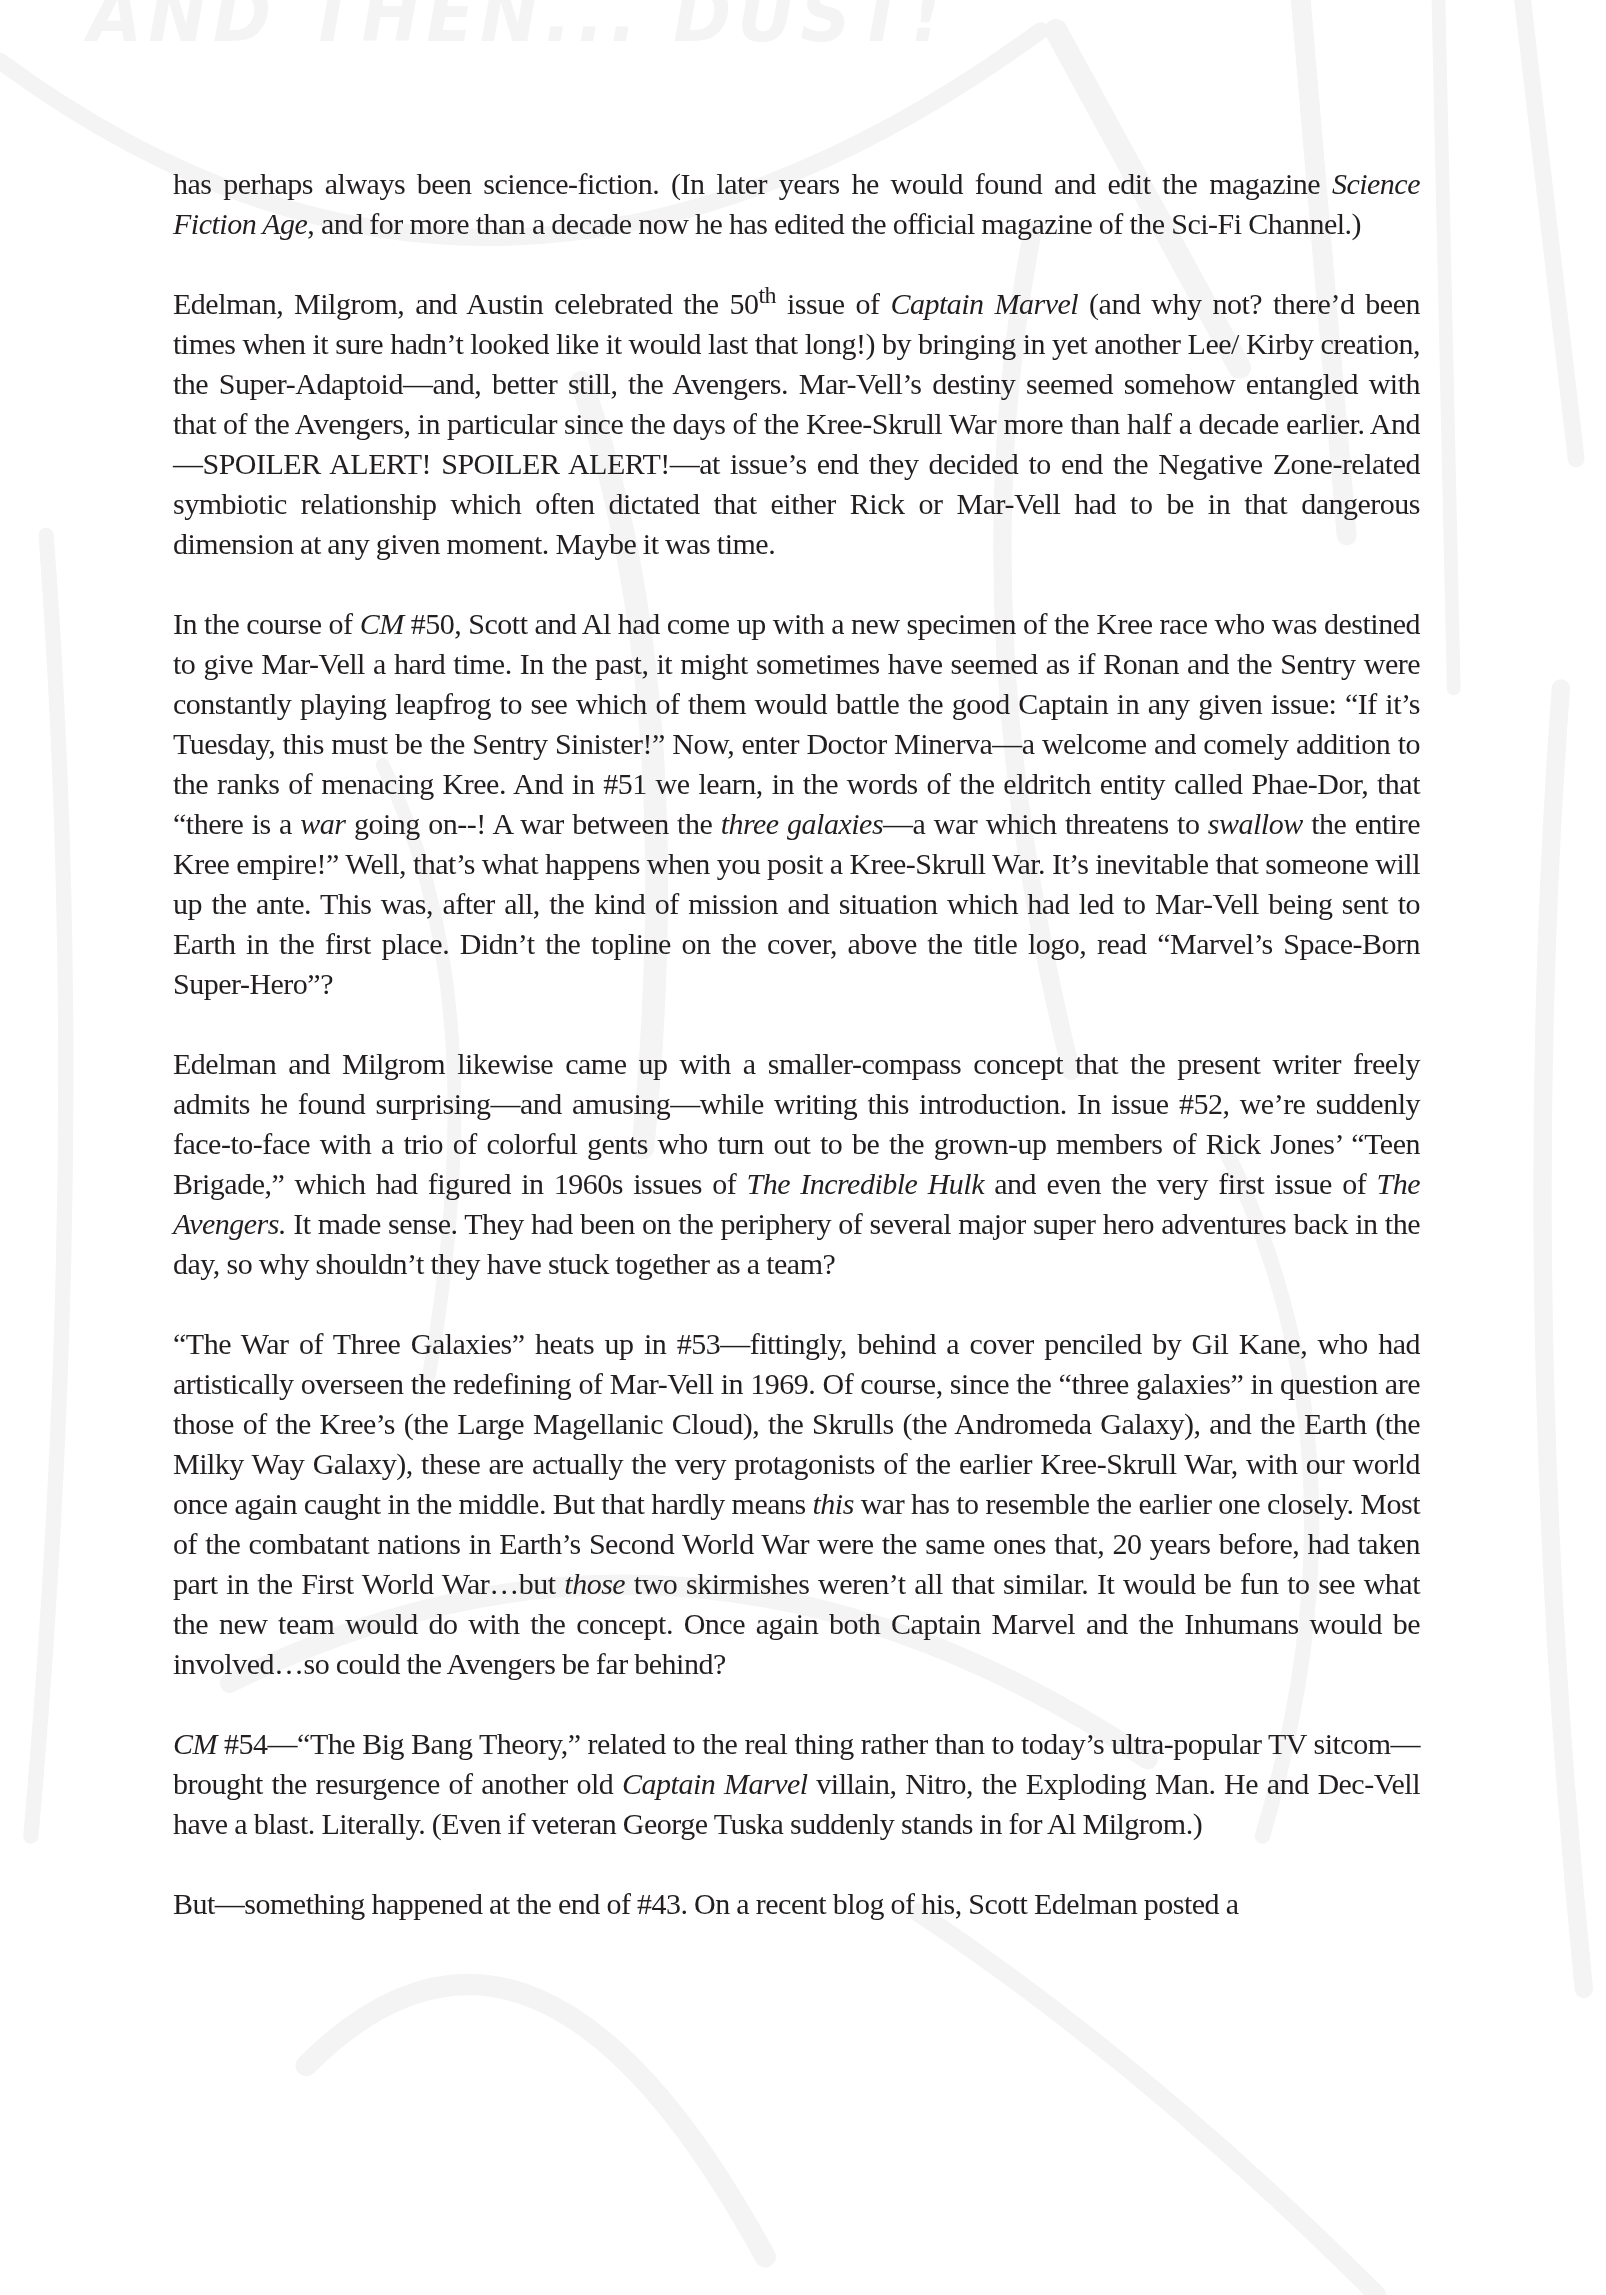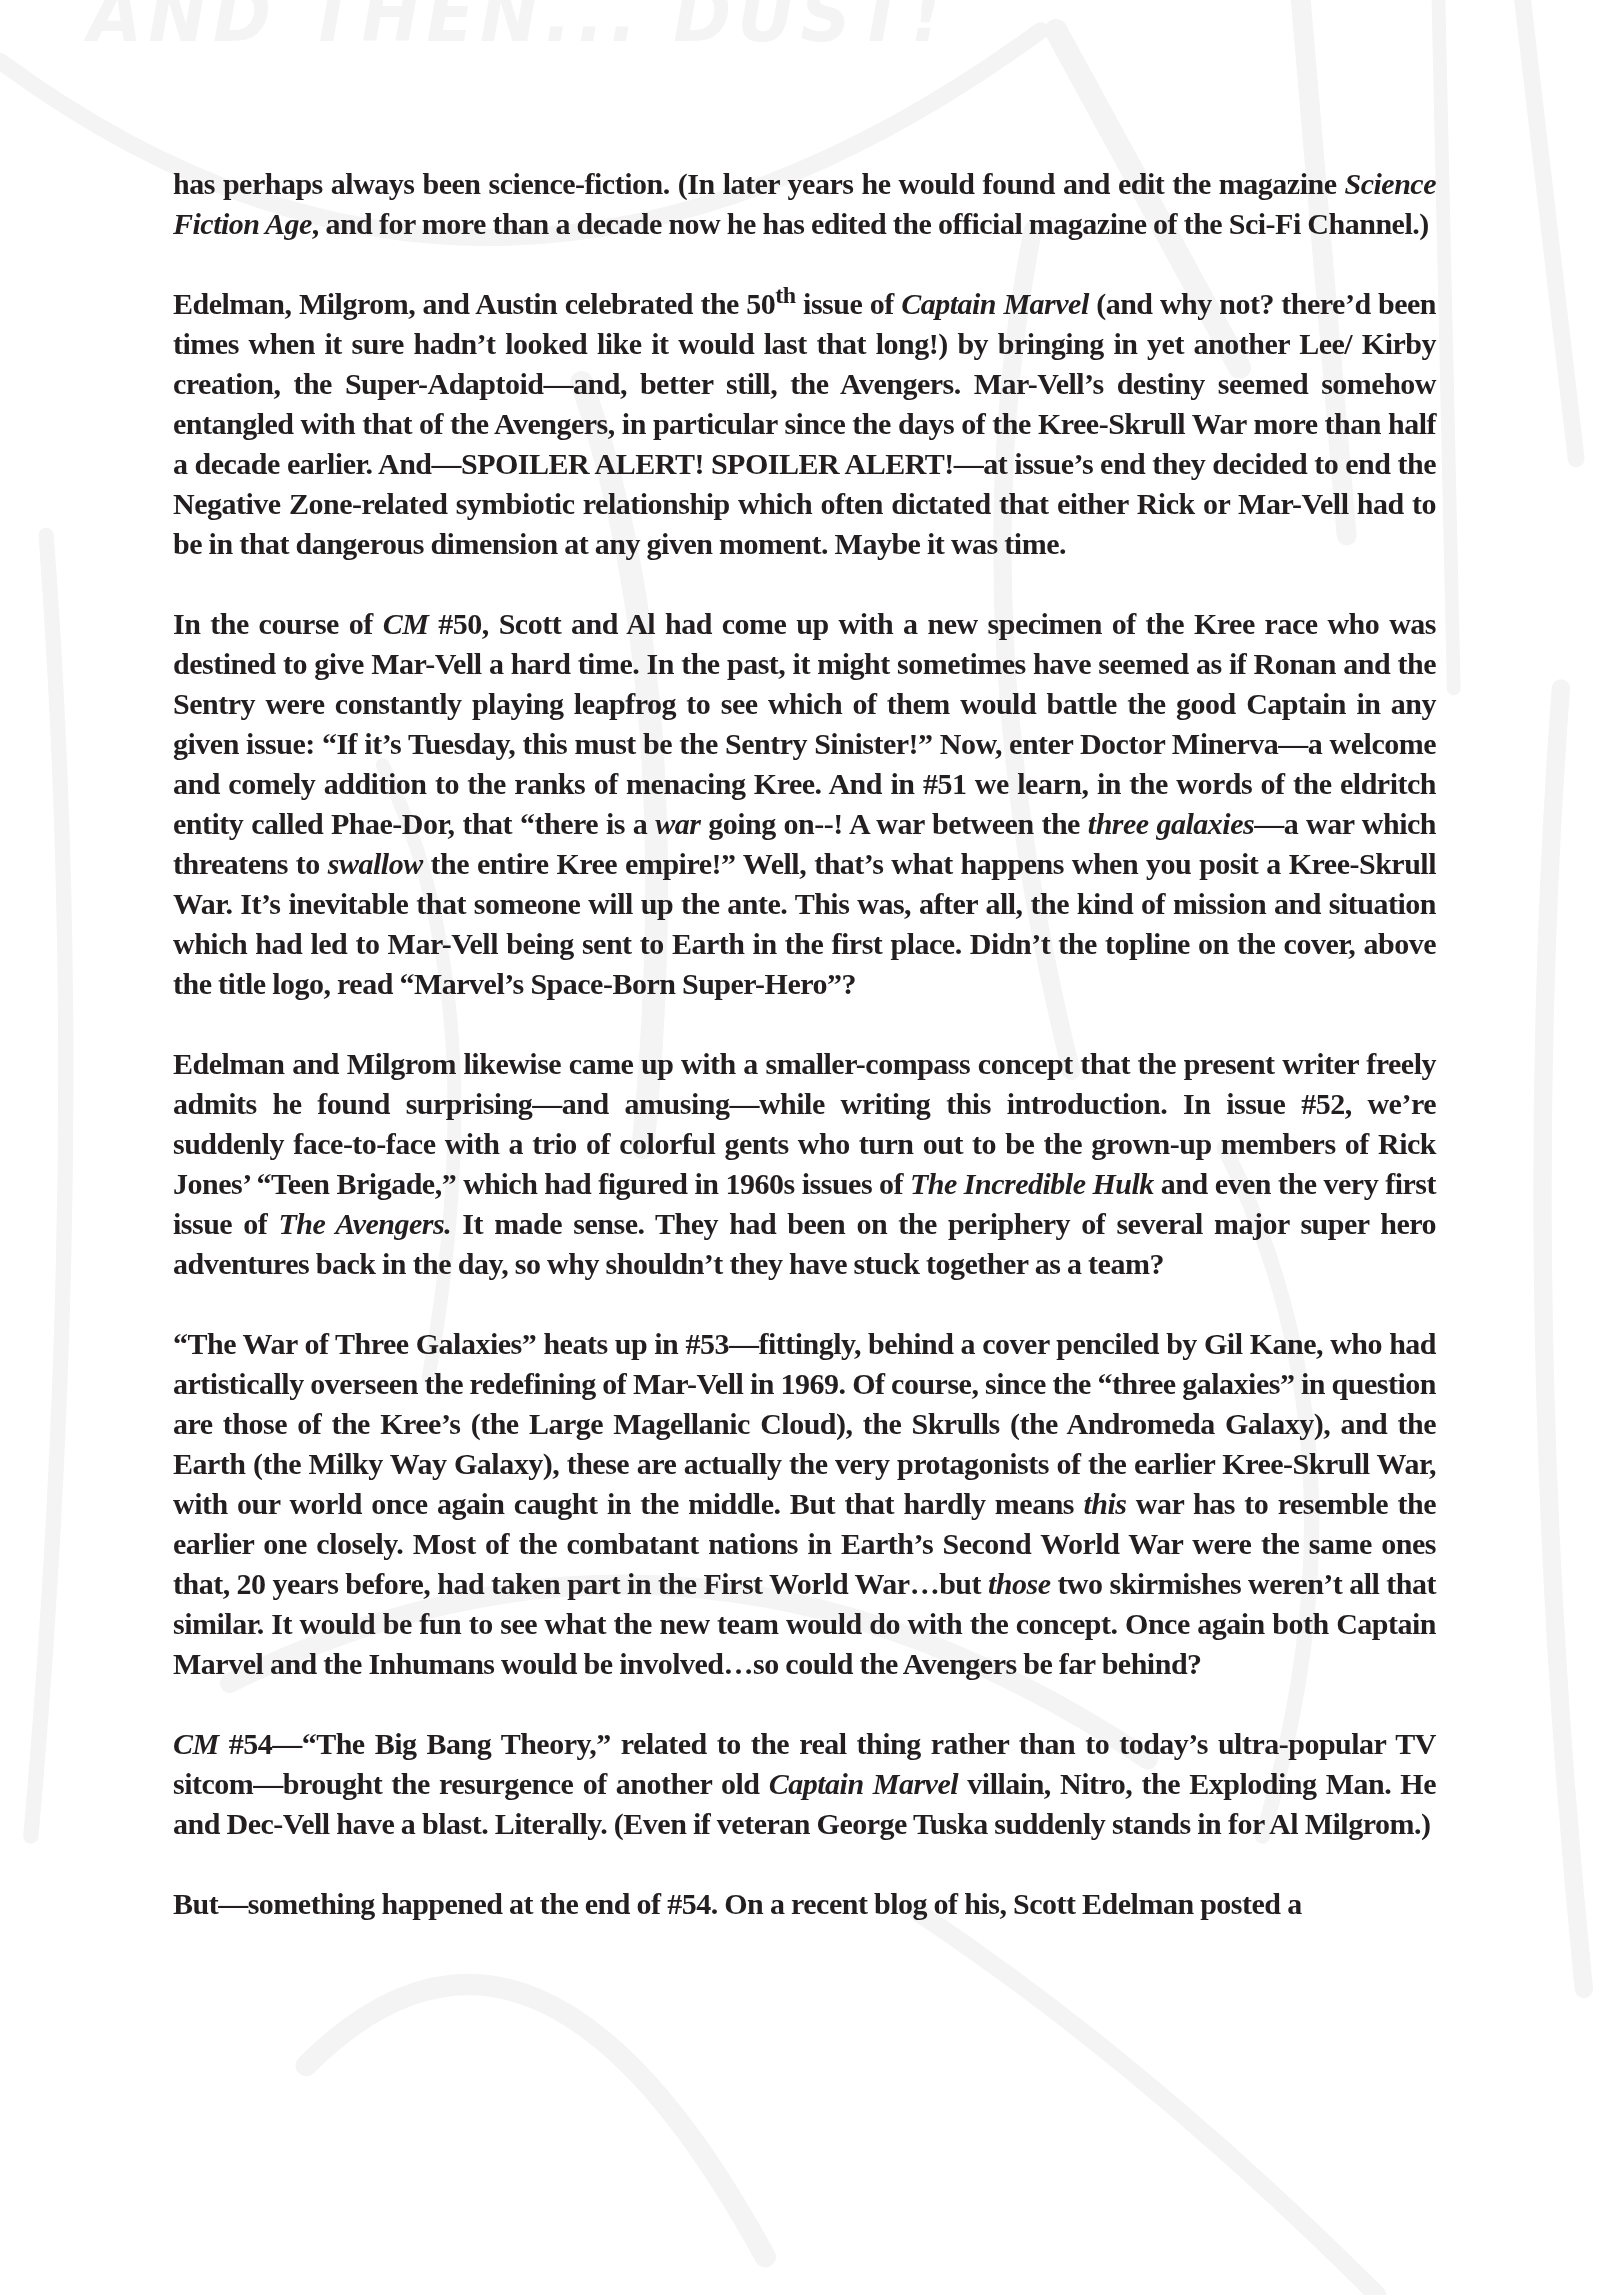--- a/index.html
+++ b/index.html
@@ -31,28 +31,27 @@
     white-space: nowrap;
   }
   .page {
     position: absolute;
     left: 173px;
     top: 164px;
     width: 1263px;
     z-index: 1;
   }
   .para {
-    margin: 0 0 40px 0;
+    margin: 0 16px 40px 0;
     font-size: 30px;
     line-height: 40px;
     text-align: justify;
     text-align-last: left;
     letter-spacing: -0.5px;
     word-spacing: -0.4px;
-    font-weight: bold;
   }
   .para em { font-style: italic; }
   .para sup { font-size: 24px; line-height: 0; vertical-align: 10.7px; }
 </style>
 </head>
 <body>
 
 <div class="bg-art">
   <svg width="1607" height="2295" viewBox="0 0 2100 3000" style="position:absolute;left:0;top:0;">
     <g fill="none" stroke="#f4f4f4" stroke-linecap="round">
@@ -75,15 +74,15 @@
   <div class="bg-title">AND THEN... DUST!</div>
 </div>
 
 <main class="page">
   <p class="para"><span>has perhaps always been science-fiction. (In later years he would found and edit the magazine </span><em>Science Fiction Age</em><span>, and for more than a decade now he has edited the official magazine of the Sci-Fi Channel.)</span></p>
   <p class="para"><span>Edelman, Milgrom, and Austin celebrated the 50</span><sup>th</sup><span> issue of </span><em>Captain Marvel</em><span> (and why not? there’d been times when it sure hadn’t looked like it would last that long!) by bringing in yet another Lee/ Kirby creation, the Super-Adaptoid—and, better still, the Avengers. Mar-Vell’s destiny seemed somehow entangled with that of the Avengers, in particular since the days of the Kree-Skrull War more than half a decade earlier. And—SPOILER ALERT! SPOILER ALERT!—at issue’s end they decided to end the Negative Zone-related symbiotic relationship which often dictated that either Rick or Mar-Vell had to be in that dangerous dimension at any given moment. Maybe it was time.</span></p>
   <p class="para"><span>In the course of </span><em>CM</em><span> #50, Scott and Al had come up with a new specimen of the Kree race who was destined to give Mar-Vell a hard time. In the past, it might sometimes have seemed as if Ronan and the Sentry were constantly playing leapfrog to see which of them would battle the good Captain in any given issue: “If it’s Tuesday, this must be the Sentry Sinister!” Now, enter Doctor Minerva—a welcome and comely addition to the ranks of menacing Kree. And in #51 we learn, in the words of the eldritch entity called Phae-Dor, that “there is a </span><em>war</em><span> going on--! A war between the </span><em>three galaxies</em><span>—a war which threatens to </span><em>swallow</em><span> the entire Kree empire!” Well, that’s what happens when you posit a Kree-Skrull War. It’s inevitable that someone will up the ante. This was, after all, the kind of mission and situation which had led to Mar-Vell being sent to Earth in the first place. Didn’t the topline on the cover, above the title logo, read “Marvel’s Space-Born Super-Hero”?</span></p>
   <p class="para"><span>Edelman and Milgrom likewise came up with a smaller-compass concept that the present writer freely admits he found surprising—and amusing—while writing this introduction. In issue #52, we’re suddenly face-to-face with a trio of colorful gents who turn out to be the grown-up members of Rick Jones’ “Teen Brigade,” which had figured in 1960s issues of </span><em>The Incredible Hulk</em><span> and even the very first issue of </span><em>The Avengers.</em><span> It made sense. They had been on the periphery of several major super hero adventures back in the day, so why shouldn’t they have stuck together as a team?</span></p>
   <p class="para"><span>“The War of Three Galaxies” heats up in #53—fittingly, behind a cover penciled by Gil Kane, who had artistically overseen the redefining of Mar-Vell in 1969. Of course, since the “three galaxies” in question are those of the Kree’s (the Large Magellanic Cloud), the Skrulls (the Andromeda Galaxy), and the Earth (the Milky Way Galaxy), these are actually the very protagonists of the earlier Kree-Skrull War, with our world once again caught in the middle. But that hardly means </span><em>this</em><span> war has to resemble the earlier one closely. Most of the combatant nations in Earth’s Second World War were the same ones that, 20 years before, had taken part in the First World War…but </span><em>those</em><span> two skirmishes weren’t all that similar. It would be fun to see what the new team would do with the concept. Once again both Captain Marvel and the Inhumans would be involved…so could the Avengers be far behind?</span></p>
   <p class="para"><em>CM</em><span> #54—“The Big Bang Theory,” related to the real thing rather than to today’s ultra-popular TV sitcom—brought the resurgence of another old </span><em>Captain Marvel</em><span> villain, Nitro, the Exploding Man. He and Dec-Vell have a blast. Literally. (Even if veteran George Tuska suddenly stands in for Al Milgrom.)</span></p>
-  <p class="para"><span>But—something happened at the end of #54. On a recent blog of his, Scott Edelman posted a</span></p>
+  <p class="para"><span>But—something happened at the end of #43. On a recent blog of his, Scott Edelman posted a</span></p>
 </main>
 
 
 </body></html>

